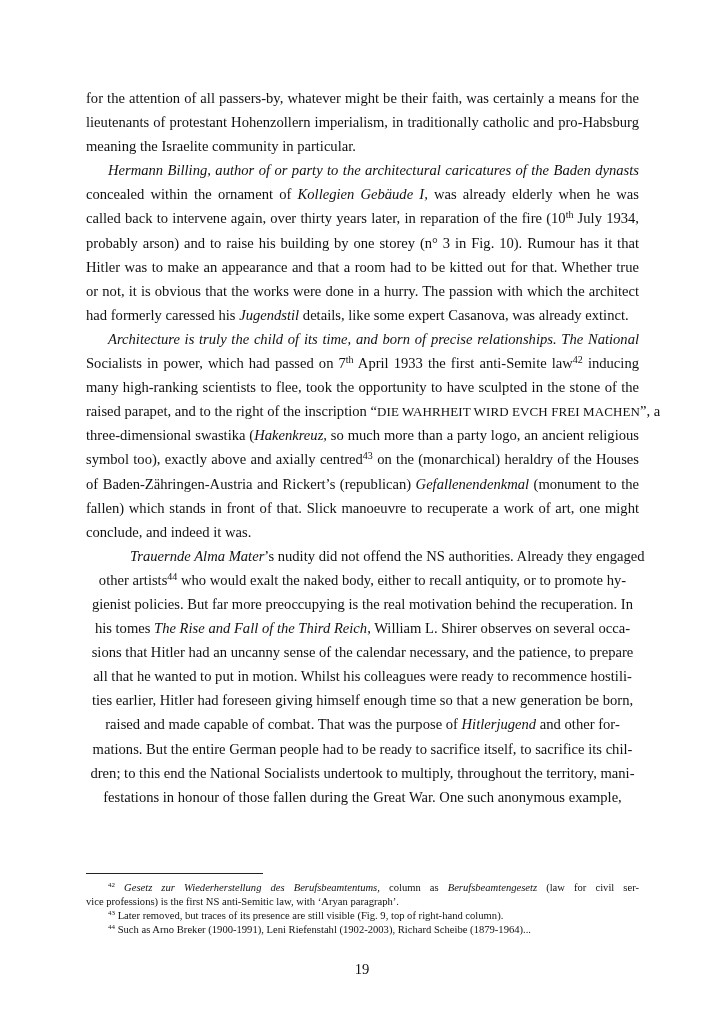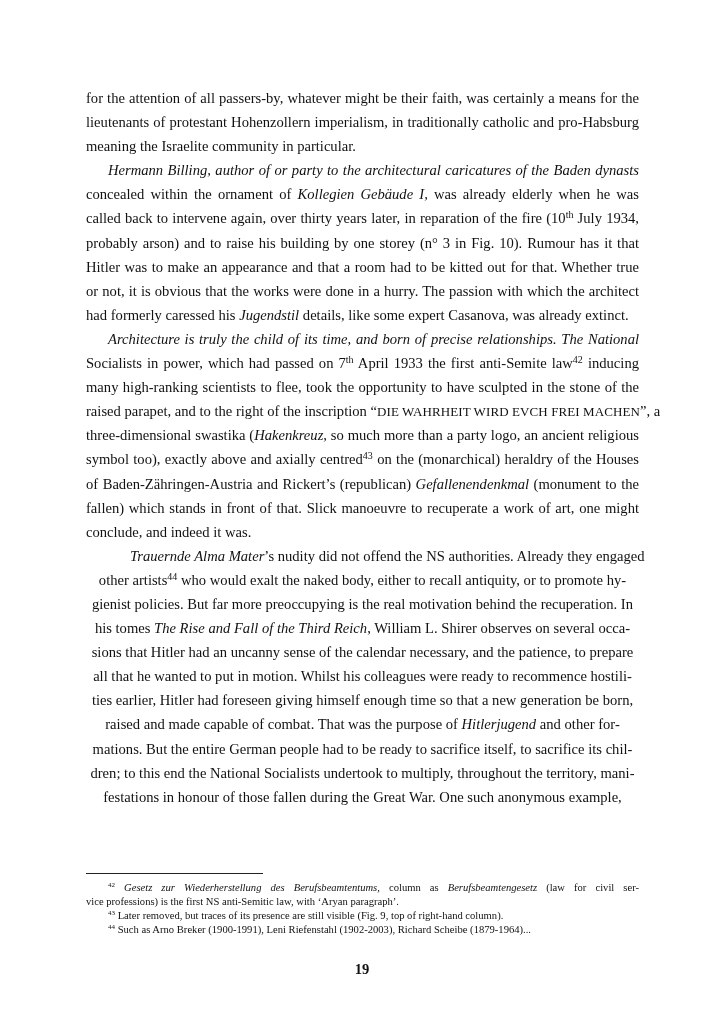--- a/index.html
+++ b/index.html
@@ -32,21 +32,21 @@
   .footnotes {
     position: absolute; left: 86px; top: 881px; width: 553px;
     font-size: 10.6px; line-height: 14px;
   }
   .fn-line { display: block; white-space: nowrap; }
   .fn-line.first { padding-left: 22px; text-align: justify; text-align-last: justify; }
   .fn-line.ind { padding-left: 22px; }
   .fn-line sup { font-size: 7px; vertical-align: 4px; }
   .page-number {
     position: absolute; left: 0; width: 724px; top: 961px;
-    text-align: center; font-size: 14.6px; font-weight: bold;
+    text-align: center; font-size: 14.6px;
   }
 </style>
 </head>
 <body>
 
 <div class="page">
 
   <div class="body-text">
 
     <div>

